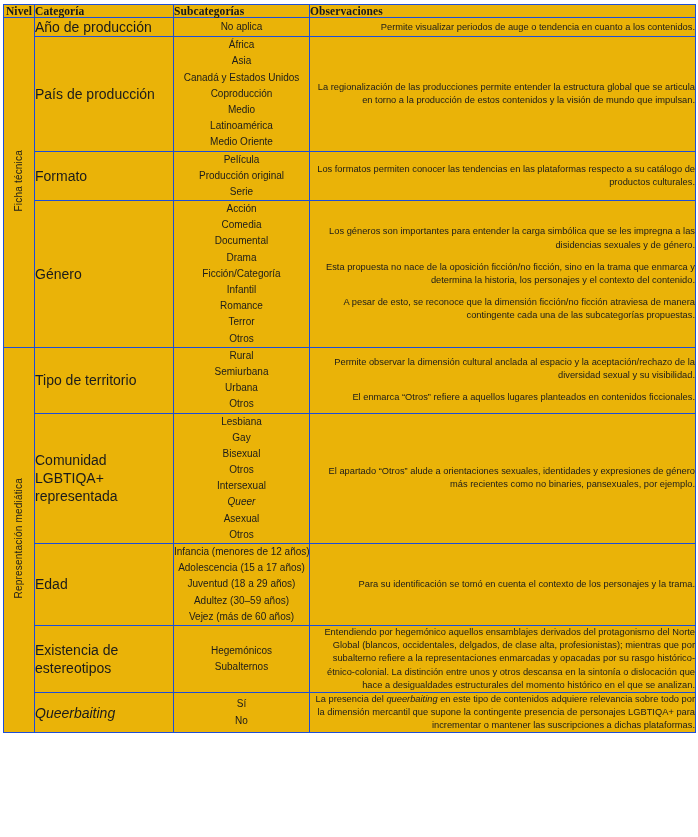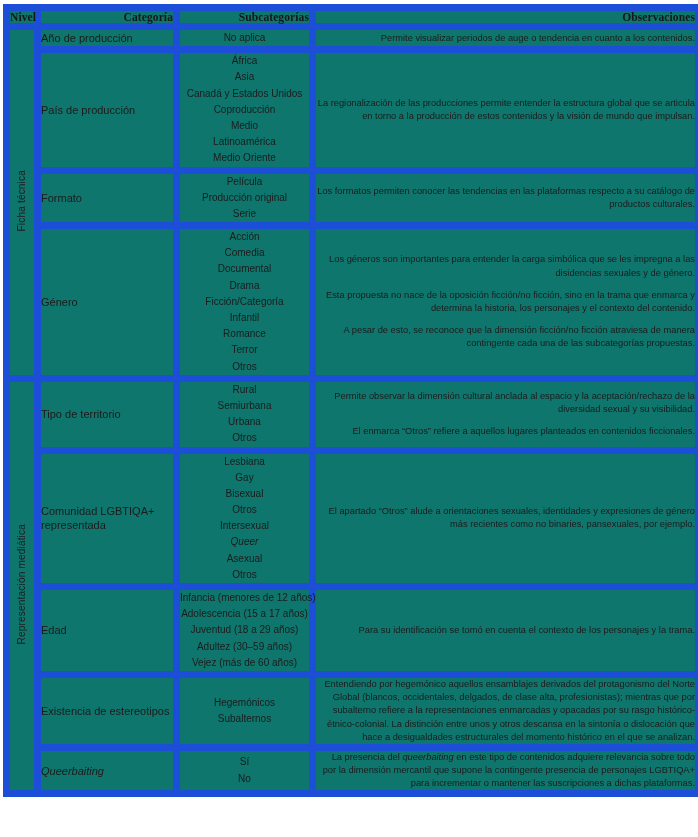--- a/index.html
+++ b/index.html
@@ -23,33 +23,33 @@
   }
 
   table.matrix {
     width: 692px;
     border-collapse: collapse;
     table-layout: fixed;
     border: 1px solid #c4849a;
   }
 
   table.matrix td, table.matrix th {
-    border: 7px solid #1d4ed8;
+    border: 1px solid #1d4ed8;
     vertical-align: middle;
     padding: 0;
-    background: #0f766e;
+    background: #eab308;
   }
 
   
   thead th {
     background: #eddbe0;
     font-family: "Liberation Serif", "DejaVu Serif", serif;
     font-weight: 700;
     font-size: 11.5px;
-    text-align: right;
+    text-align: left;
     padding: 9px 7px 9px 7px;
     color: #171717;
     letter-spacing: .1px;
   }
   th.h-nivel { text-align: center; padding-left: 3px; padding-right: 3px; }
 
   
   col.c-nivel { width: 31px; }
   col.c-cat   { width: 139px; }
   col.c-sub   { width: 136px; }
@@ -69,21 +69,21 @@
     font-family: "Liberation Sans", "DejaVu Sans", sans-serif;
     letter-spacing: .2px;
     color: #1b1b1b;
     display: inline-block;
     line-height: 1;
   }
 
   
   td.cat-cell {
     font-family: "Liberation Sans", "DejaVu Sans", sans-serif;
-    font-size: 11px;
+    font-size: 14px;
     padding: 6px 8px 6px 9px;
     line-height: 1.3;
     color: #1b1b1b;
   }
   td.cat-cell .ital { font-style: italic; }
 
   
   td.sub-cell {
     font-family: "Liberation Sans", "DejaVu Sans", sans-serif;
     font-size: 10px;

